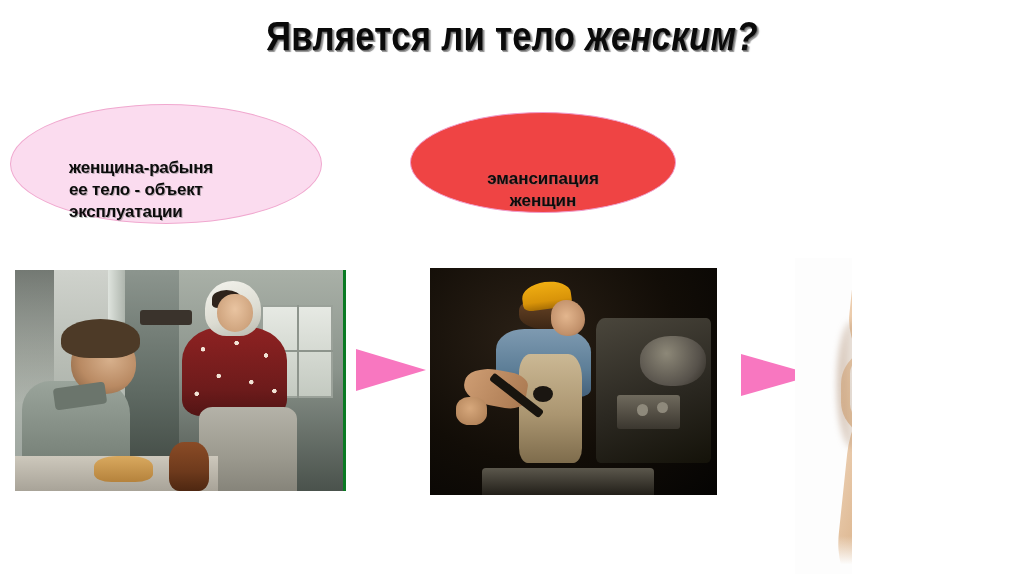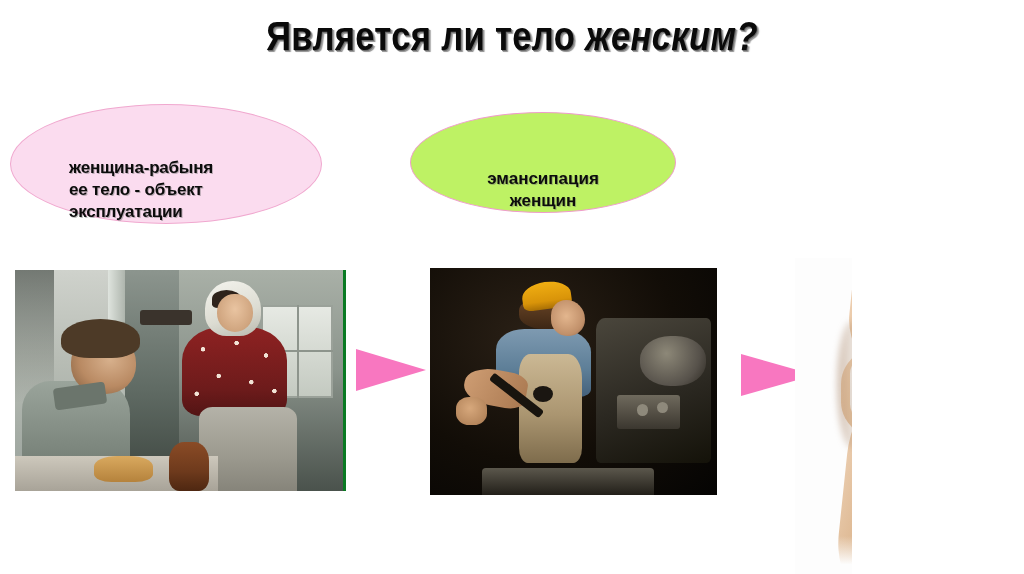--- a/index.html
+++ b/index.html
@@ -73,21 +73,21 @@
     font-size: 17px;
     margin-left: 52px;
     letter-spacing: -0.2px;
   }
 
   #ellipse-2 {
     left: 410px;
     top: 112px;
     width: 266px;
     height: 101px;
-    background: #bef264;
+    background: #ef4444;
     border: 1px solid #ef9ccb;
   }
   #ellipse-2 .etext {
     text-align: center;
     font-size: 17px;
   }
 
   #ellipse-3 {
     left: 750px;
     top: 90px;

